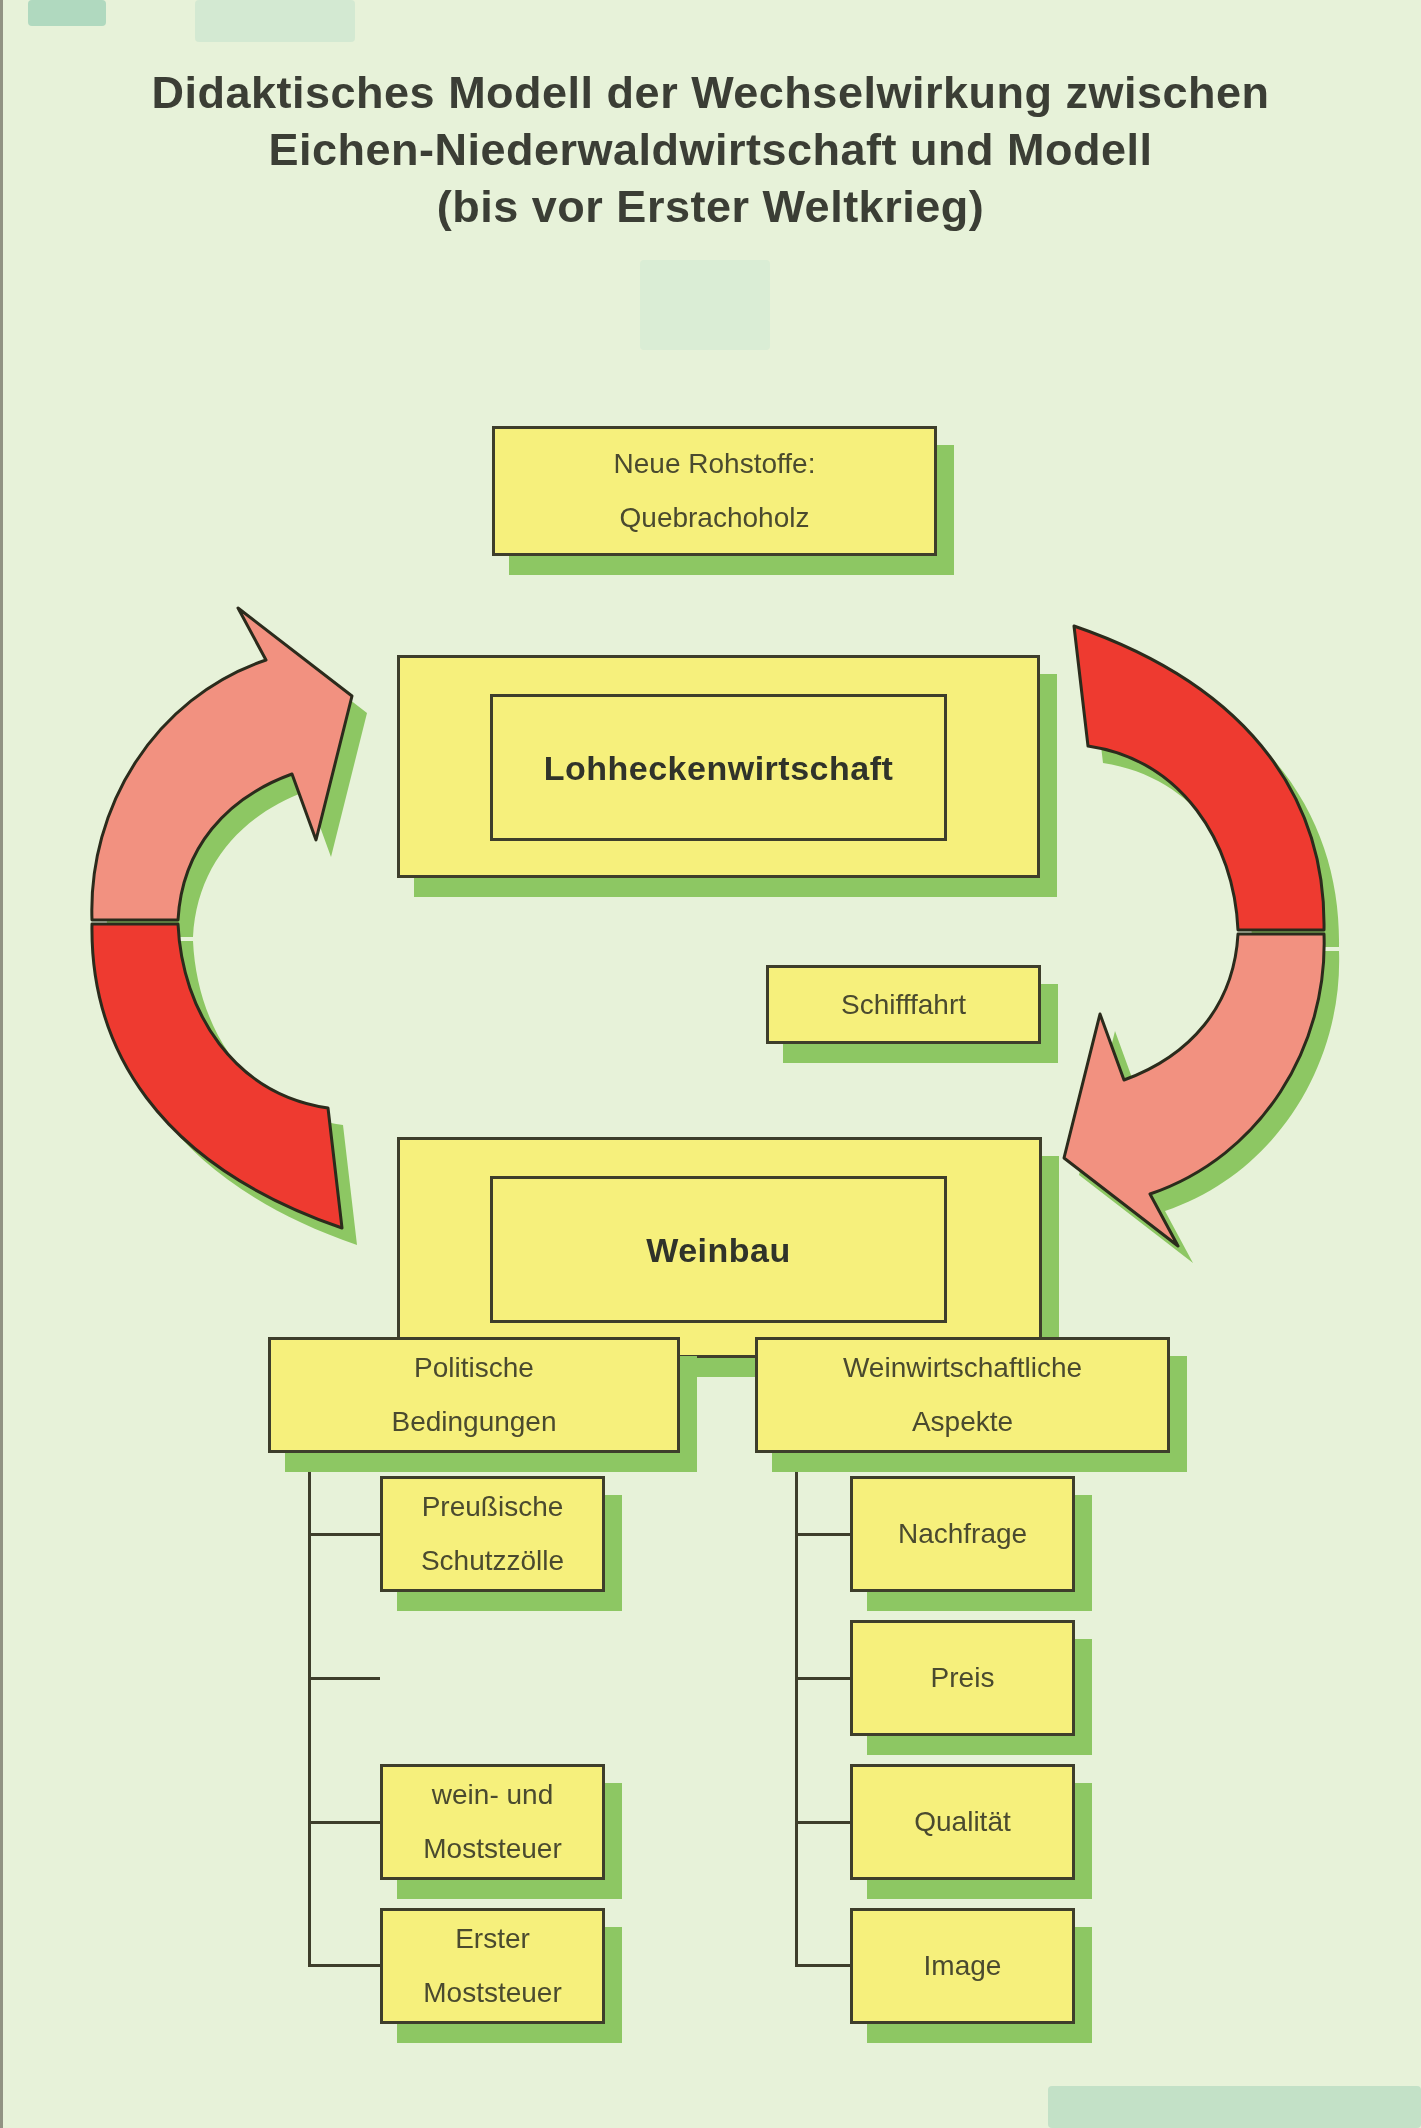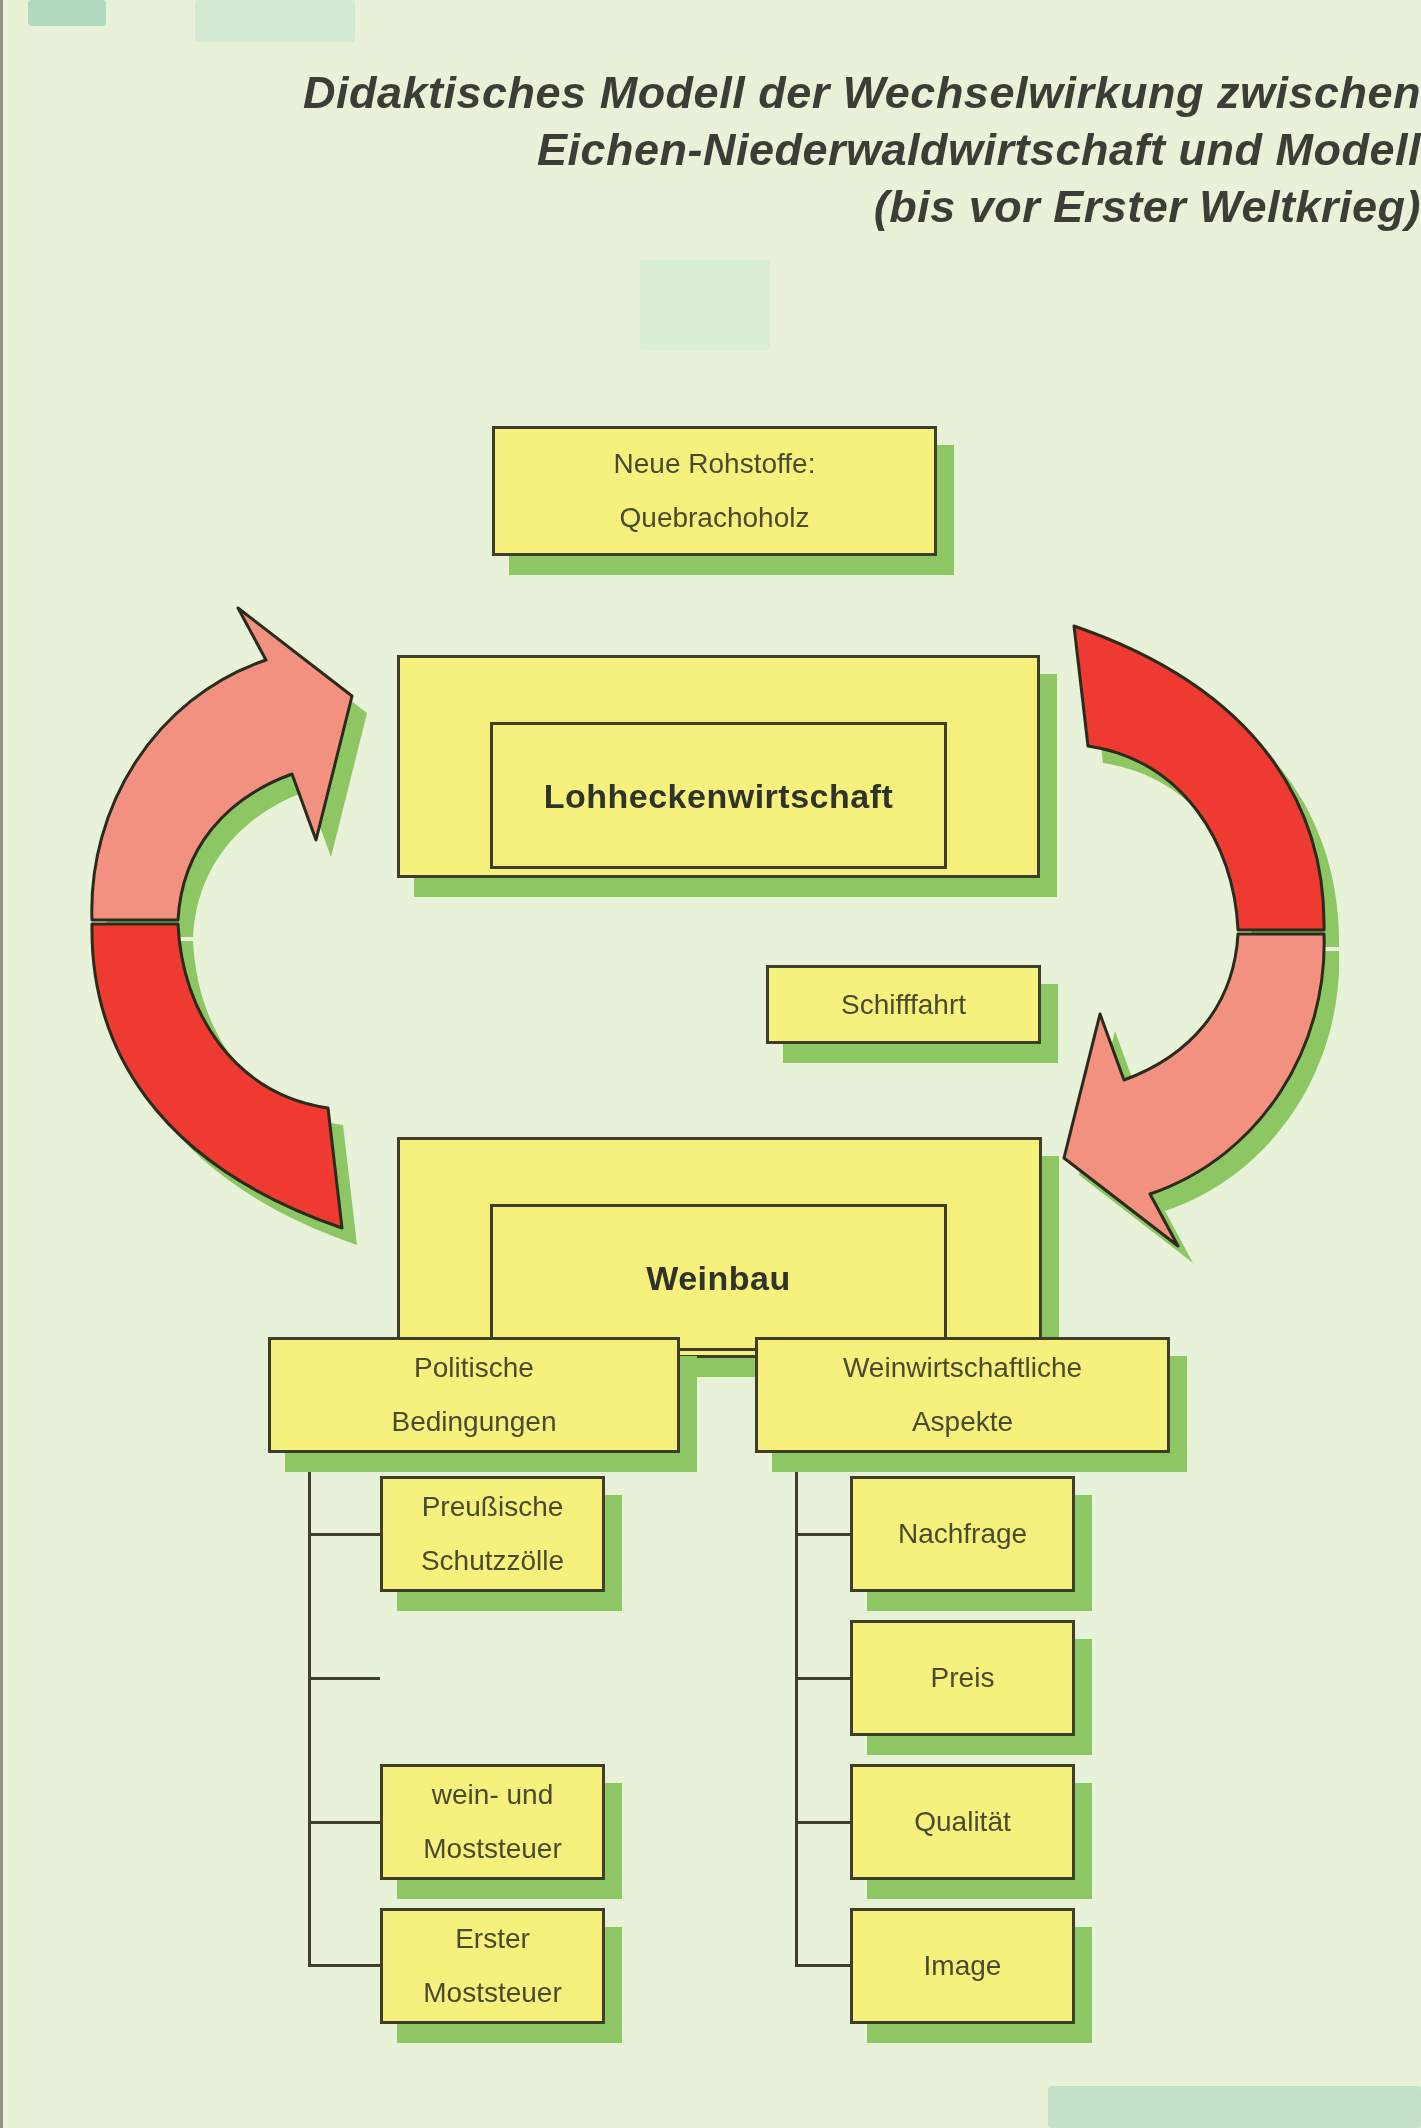--- a/index.html
+++ b/index.html
@@ -6,37 +6,37 @@
   .page{
     position:relative;width:1421px;height:2128px;
     background:var(--background,#e7f2d9);
     font-family:"Liberation Sans","DejaVu Sans",sans-serif;
     overflow:hidden;
   }
   .edge-line{position:absolute;left:0;top:0;width:3px;height:100%;background:rgba(75,70,60,.55);z-index:5}
   .tint{position:absolute;pointer-events:none;z-index:0;border-radius:4px}
   h1.title{
     position:absolute;top:64px;left:0;width:100%;margin:0;
-    text-align:right;font-weight:bold;font-size:45px;line-height:57px;
-    color:var(--text-dark,#3b3e35);letter-spacing:.5px;z-index:2;font-style:italic;
+    text-align:center;font-weight:bold;font-size:45px;line-height:57px;
+    color:var(--text-dark,#3b3e35);letter-spacing:.5px;z-index:2;
   }
   h1.title span{display:block}
   .ybox{
     position:absolute;box-sizing:border-box;
     background:var(--box-fill,#f6f07c);
     border:3px solid var(--box-border,#3e3e2b);
     box-shadow:17px 19px 0 0 var(--shadow-green,#8dc763);
     display:flex;flex-direction:column;align-items:center;justify-content:center;
     text-align:center;color:var(--text-olive,#4a4a2f);
     font-size:28px;line-height:38px;z-index:2;gap:16px;
   }
   .ybox .inner{
     position:absolute;box-sizing:border-box;
     border:3px solid var(--box-border,#3e3e2b);
-    display:flex;align-items:center;justify-content:center;margin-top:28px;
+    display:flex;align-items:center;justify-content:center;
   }
   .big-label{font-weight:bold;font-size:34px;color:#30332a;letter-spacing:.5px}
   .conn{position:absolute;background:var(--box-border,#3e3e2b);z-index:1}
   svg.arrow{position:absolute;z-index:1;overflow:visible}
   .a-red{fill:var(--arrow-red,#ee3a30);stroke:#2b2b1c;stroke-width:3;stroke-linejoin:round}
   .a-salmon{fill:var(--arrow-salmon,#f29180);stroke:#2b2b1c;stroke-width:3;stroke-linejoin:round}
   .a-shadow{fill:var(--shadow-green,#8dc763);stroke:none}
 </style>
 </head>
 <body>

